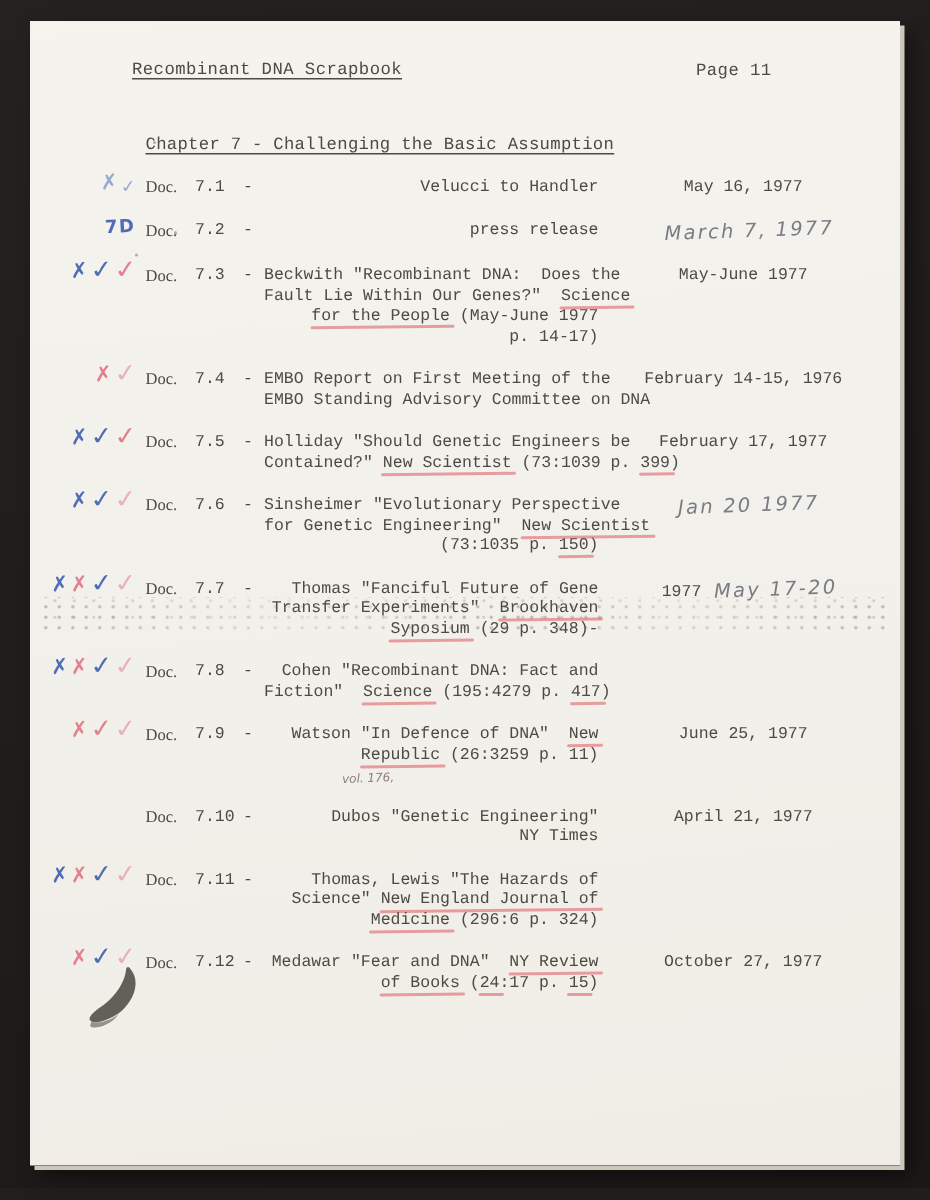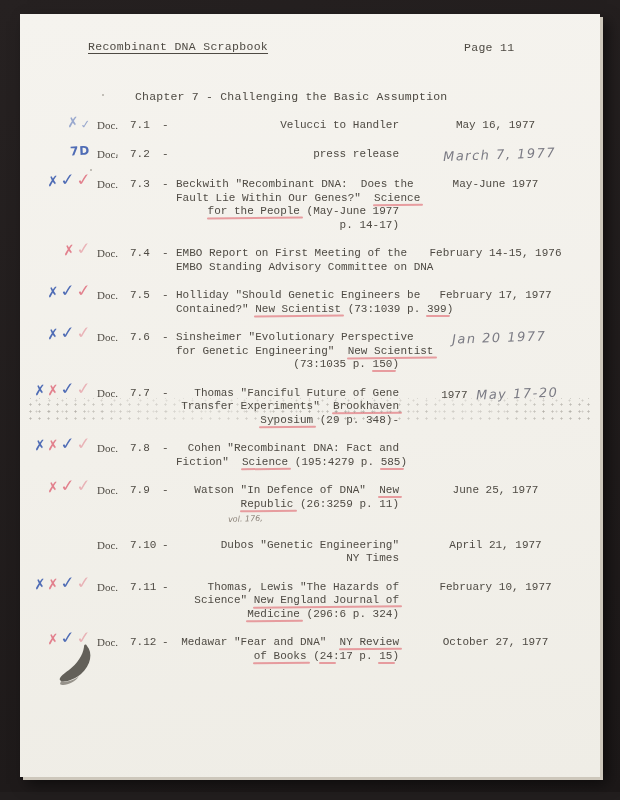--- a/index.html
+++ b/index.html
@@ -7,21 +7,21 @@
   #paper{
     position:absolute;left:20px;top:14px;width:580px;height:763px;
     background:linear-gradient(175deg,#f5f3ee 0%,#f2f0ea 55%,#efede6 100%);
     box-shadow:3px 3px 0 #cdc7bb,7px 7px 14px rgba(0,0,0,.55);
     font-family:"Liberation Mono","DejaVu Sans Mono",monospace;
     color:#4e4a43;
   }
   .page-header{position:relative;height:16px;margin-top:26px;font-size:11.5px;letter-spacing:.3px;}
   .title{margin-left:68px;text-decoration:underline;text-underline-offset:3px;}
   .pagelabel{position:absolute;left:444px;top:1px;}
-  .chapter{margin:34px 0 0 115px;font-size:11.5px;text-underline-offset:3px;letter-spacing:.2px;}
+  .chapter{margin:34px 0 0 77px;font-size:11.5px;text-decoration:underline;text-underline-offset:3px;letter-spacing:.2px;}
   #doc-list{margin-top:16px;}
   .entry{display:flex;align-items:flex-start;margin-bottom:15px;font-size:11px;line-height:13.5px;}
   .marks{width:77px;flex:none;display:flex;justify-content:flex-end;align-items:flex-start;gap:2px;padding-right:7px;box-sizing:border-box;margin-top:-3px;}
   .mark{display:inline-block;font-family:"DejaVu Sans",sans-serif;font-weight:700;}
   .mark.x{font-size:14px;transform:rotate(-5deg);}
   .mark.check{font-size:16px;transform:rotate(-8deg) scaleX(1.15);margin-top:-2px;}
   .mark.text{font-size:12px;font-weight:600;transform:rotate(-3deg);letter-spacing:1px;}
   .mark.blue{color:#4f6cb5;}
   .mark.red{color:#e2808d;}
   .mark.faint{opacity:.55;}
@@ -173,21 +173,21 @@
             <span class="mark x blue">✗</span>
             <span class="mark x red">✗</span>
             <span class="mark check blue">✓</span>
             <span class="mark check red faint">✓</span>
           </span>
           <span class="doclabel">Doc.</span>
           <span class="docnum">7.8</span>
           <span class="dash">-</span>
           <span class="desc">
             <div class="line"><span>Cohen "Recombinant DNA: Fact and</span></div>
-            <div class="line"><span>Fiction"  </span><span class="ru">Science</span><span> (195:4279 p. </span><span class="ru">585</span><span>)</span></div>
+            <div class="line"><span>Fiction"  </span><span class="ru">Science</span><span> (195:4279 p. </span><span class="ru">417</span><span>)</span></div>
           </span>
           <span class="date"></span>
         </div>
         <div class="entry">
           <span class="marks">
             <span class="mark x red">✗</span>
             <span class="mark check red">✓</span>
             <span class="mark check red faint">✓</span>
           </span>
           <span class="doclabel">Doc.</span>
@@ -219,21 +219,20 @@
             <span class="mark check red faint">✓</span>
           </span>
           <span class="doclabel">Doc.</span>
           <span class="docnum">7.11</span>
           <span class="dash">-</span>
           <span class="desc">
             <div class="line"><span>Thomas, Lewis "The Hazards of</span></div>
             <div class="line"><span>Science" </span><span class="ru">New England Journal of</span></div>
             <div class="line"><span class="ru">Medicine</span><span> (296:6 p. 324)</span></div>
           </span>
-          <span class="date"><span class="typed">February 10, 1977</span></span>
         </div>
         <div class="entry">
           <span class="marks">
             <span class="mark x red">✗</span>
             <span class="mark check blue">✓</span>
             <span class="mark check red faint">✓</span>
           </span>
           <span class="doclabel">Doc.</span>
           <span class="docnum">7.12</span>
           <span class="dash">-</span>

